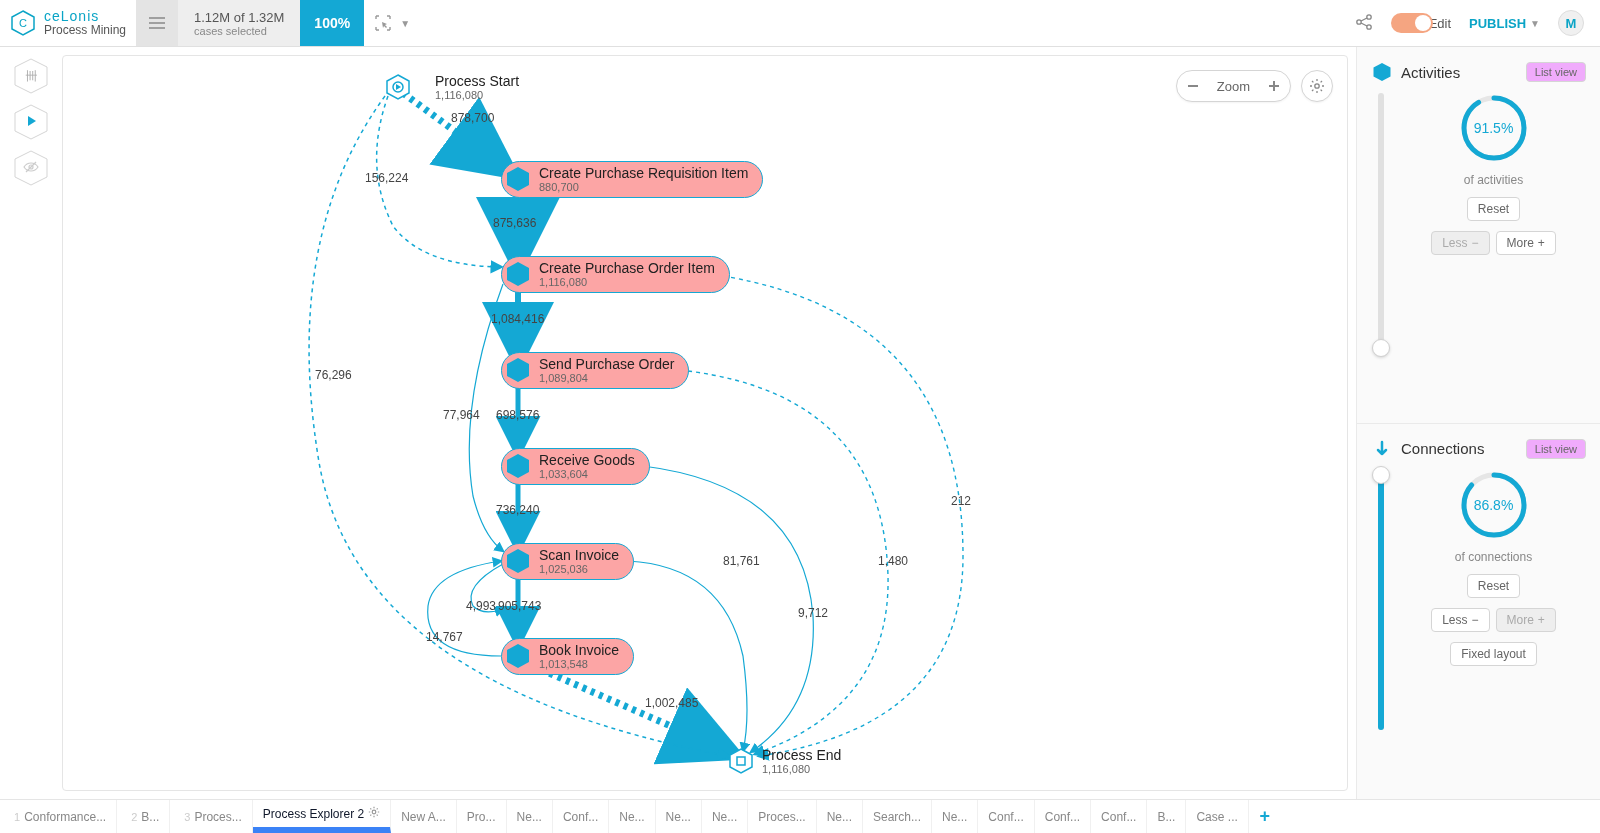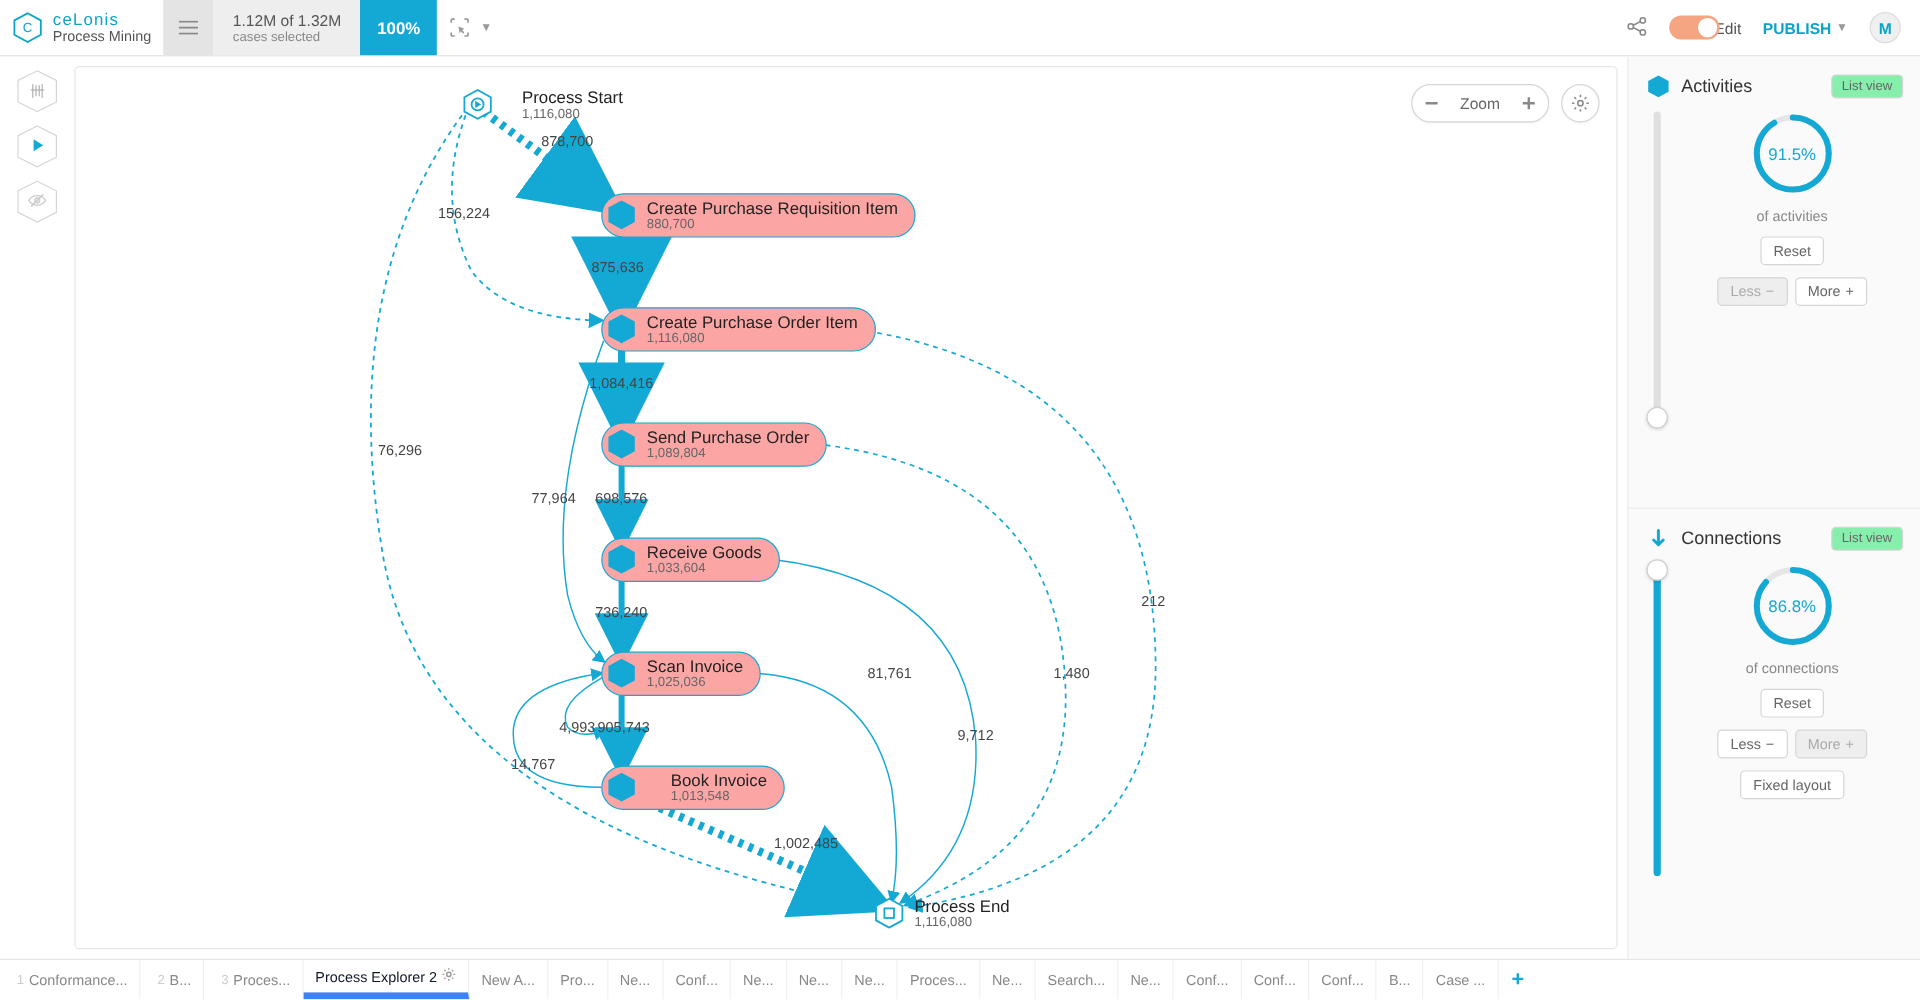--- a/index.html
+++ b/index.html
@@ -53,21 +53,21 @@
 .node-count { font-size: 11px; color: #666; }
 .edge-label { position: absolute; font-size: 12px; color: #444; background: transparent; }
 
 
 .right-panel { width: 244px; border-left: 1px solid #eaeaea; background: #fafafa; display: flex; flex-direction: column; }
 .rp-section { padding: 14px 14px 16px; flex: 1; position: relative; }
 .rp-section + .rp-section { border-top: 1px solid #eaeaea; }
 .rp-header { display: flex; align-items: center; gap: 8px; margin-bottom: 10px; }
 .rp-header-icon { width: 22px; height: 22px; display: flex; align-items: center; justify-content: center; }
 .rp-title { font-size: 15px; color: #333; flex: 1; }
-.rp-lv { font-size: 11px; color: #666; border: 1px solid #d5d5d5; border-radius: 4px; padding: 3px 8px; background: #86efac; cursor: pointer; }
+.rp-lv { font-size: 11px; color: #666; border: 1px solid #d5d5d5; border-radius: 4px; padding: 3px 8px; background: #f0abfc; cursor: pointer; }
 .rp-body { display: flex; align-items: flex-start; gap: 12px; }
 .rp-slider-vert { width: 16px; height: 260px; position: relative; margin-left: 2px; }
 .rp-slider-track { width: 6px; height: 100%; background: #e0e0e0; border-radius: 999px; margin: 0 auto; position: relative; }
 .rp-slider-fill { width: 6px; background: #14a8d4; border-radius: 999px; position: absolute; bottom: 0; left: 0; }
 .rp-slider-thumb { width: 18px; height: 18px; border-radius: 50%; background: #fff; border: 1px solid #d0d0d0; box-shadow: 0 1px 3px rgba(0,0,0,.15); position: absolute; left: 50%; transform: translateX(-50%); }
 .rp-right { flex: 1; display: flex; flex-direction: column; align-items: center; gap: 10px; }
 .pct-ring { position: relative; width: 70px; height: 70px; }
 .pct-ring svg { transform: rotate(-90deg); }
 .pct-ring .val { position: absolute; top: 0; left: 0; width: 100%; height: 100%; display: flex; align-items: center; justify-content: center; color: #14a8d4; font-size: 14px; font-weight: 500; }
 .rp-of { font-size: 12px; color: #888; }
@@ -290,21 +290,21 @@
         <div class="node-hex">
             <svg width="26" height="26" viewBox="0 0 26 26">
               <polygon points="13,1 24,7 24,19 13,25 2,19 2,7" fill="#14a8d4"></polygon>
             </svg>
           </div>
         <div class="node-text">
             <div class="node-title">Scan Invoice</div>
             <div class="node-count">1,025,036</div>
           </div>
       </div>
-      <div class="node-box" style="left:438px;top:582px;gap:20px;">
+      <div class="node-box" style="left:438px;top:582px;">
         <div class="node-hex">
             <svg width="26" height="26" viewBox="0 0 26 26">
               <polygon points="13,1 24,7 24,19 13,25 2,19 2,7" fill="#14a8d4"></polygon>
             </svg>
           </div>
         <div class="node-text">
             <div class="node-title">Book Invoice</div>
             <div class="node-count">1,013,548</div>
           </div>
       </div>

